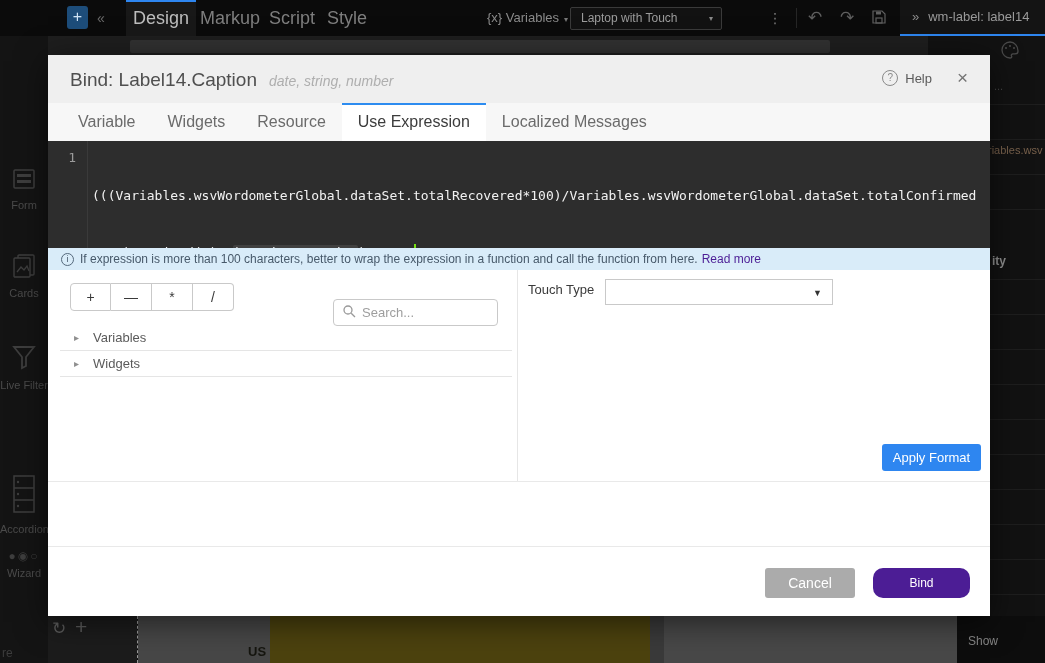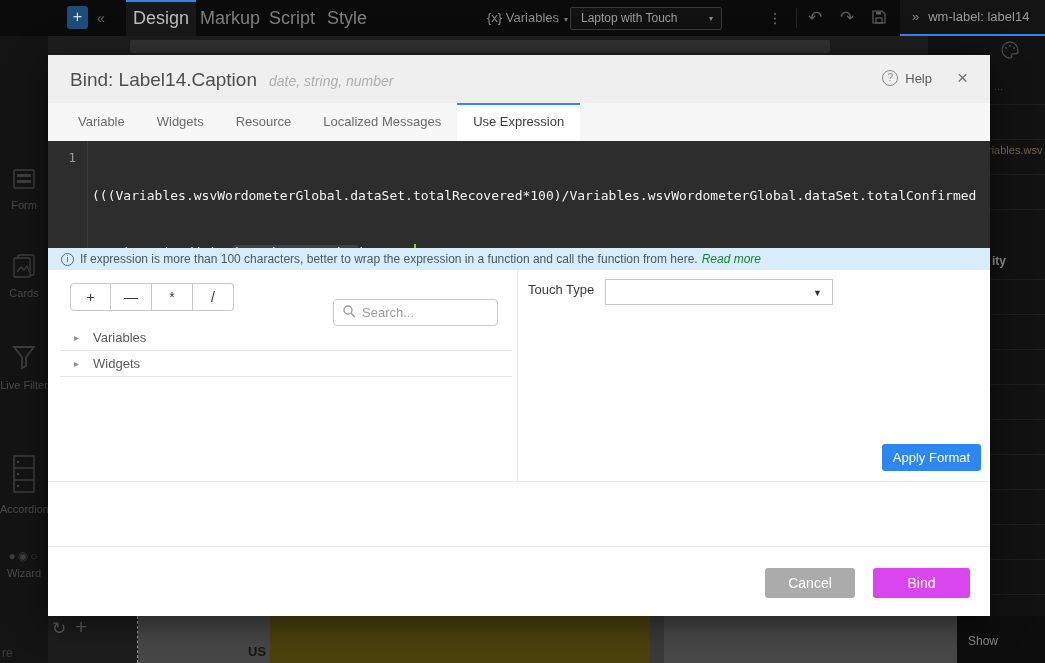--- a/index.html
+++ b/index.html
@@ -59,36 +59,36 @@
               display:flex; align-items:baseline; padding:14px 0 0 22px; }
   .m-title { font-size:19px; color:#4f4f4f; }
   .m-subtitle { font-size:14px; color:#aeaeae; font-style:italic; margin-left:12px; }
   .help-wrap { position:absolute; right:58px; top:15px; display:flex; align-items:center; }
   .help-circle { width:16px; height:16px; border:1px solid #8a8a8a; border-radius:50%; color:#8a8a8a;
                  font-size:10px; line-height:14px; text-align:center; margin-right:7px; }
   .help-label { font-size:13px; color:#5a5a5a; }
   .m-close { position:absolute; right:22px; top:12px; font-size:19px; color:#757575; }
 
   .m-tabs { left:0; top:48px; width:942px; height:38px; background:#f7f7f7; display:flex; padding-left:14px; }
-  .m-tab { padding:0 16px; line-height:38px; font-size:13px; color:#6b6b6b; }
+  .m-tab { padding:0 16px; line-height:38px; font-size:16px; color:#6b6b6b; }
   .m-tab.active { background:#fff; border-top:2px solid #2d8cf0; line-height:34px; color:#3c3c3c; }
 
   .editor { left:0; top:86px; width:942px; height:107px; background:#2d2d2d;
             font-family:"DejaVu Sans Mono", monospace; font-size:13px; line-height:19px; color:#f2f2f2; }
   .gutter { left:0; top:0; width:40px; height:107px; border-right:1px solid #3a3a3a; }
   .lineno { left:0; top:7px; width:28px; text-align:right; color:#9b9b9b; }
   .code { left:44px; top:7px; width:890px; white-space:pre; }
   .hl { background:#404040; border-radius:2px; }
   .cursor { display:inline-block; width:2px; height:15px; background:#76e013; vertical-align:-2px; margin-left:1px; }
 
   .info-bar { left:0; top:193px; width:942px; height:22px; background:#d9ecf9;
               display:flex; align-items:center; padding-left:13px; font-size:12px; color:#47596a; }
   .info-circle { width:13px; height:13px; border:1px solid #55697c; border-radius:50%; font-size:9px;
                  line-height:11px; text-align:center; margin-right:6px; flex:0 0 auto; }
-  .read-more { color:#15803d; margin-left:4px;font-style:italic; }
+  .read-more { color:#4c1d95; margin-left:4px; }
 
   .content-divider-v { left:469px; top:215px; width:1px; height:211px; background:#e6e6e6; }
   .hline { left:0; width:942px; height:1px; background:#e9e9e9; }
 
   .op-group { left:22px; top:228px; display:flex; }
   .op-btn { width:41px; height:28px; border:1px solid #c9c9c9; border-left:none; background:#fff;
             font-size:14px; color:#3a3a3a; text-align:center; line-height:26px; }
   .op-btn:first-child { border-left:1px solid #c9c9c9; border-radius:4px 0 0 4px; }
   .op-btn:last-child { border-radius:0 4px 4px 0; }
 
@@ -103,21 +103,21 @@
   .tree-arrow { color:#8f8f8f; font-size:10px; margin-left:14px; }
   .tree-label { font-size:13px; color:#5a5a5a; margin-left:14px; }
 
   .fmt-label { left:480px; top:227px; font-size:13px; color:#3a3a3a; }
   .fmt-select { left:557px; top:224px; width:228px; height:26px; border:1px solid #c9c9c9; background:#fff; }
   .fmt-select .car { position:absolute; right:10px; top:8px; font-size:9px; color:#333; }
 
   .btn { text-align:center; color:#fff; border-radius:3px; }
   .apply-btn { left:834px; top:389px; width:99px; height:27px; background:#2e86f0; font-size:13px; line-height:27px; }
   .cancel-btn { left:717px; top:513px; width:90px; height:30px; background:#ababab; font-size:14px; line-height:30px; }
-  .bind-btn { left:825px; top:513px; width:97px; height:30px; background:#d946ef; font-size:14px; line-height:30px; }
+  .bind-btn { left:825px; top:513px; width:97px; height:30px; background:#4c1d95; font-size:12px; line-height:30px;border-radius:10px; }
 </style>
 </head>
 <body>
 
 <div id="app">
 
   <div class="abs topbar">
     <div class="abs plus-btn">+</div>
     <div class="abs collapse">«</div>
 
@@ -198,21 +198,21 @@
             <path d="M6 20l4-5 3 3 3-4 2 5" fill="none" stroke="#3e3e3e" stroke-width="1.3"></path>
           </svg></span>
       <span class="sb-label">Cards</span>
     </div>
     <div class="abs sb-item" style="top:306px;">
       <span><svg width="30" height="30" viewBox="0 0 30 30">
             <path d="M5 5h20l-8 10v9l-4 2v-11z" fill="none" stroke="#3e3e3e" stroke-width="1.8"></path>
           </svg></span>
       <span class="sb-label">Live Filter</span>
     </div>
-    <div class="abs sb-item" style="top:416px;">
+    <div class="abs sb-item" style="top:436px;">
       <span><svg width="26" height="44" viewBox="0 0 26 44">
             <rect x="3" y="4" width="20" height="36" fill="none" stroke="#3e3e3e" stroke-width="1.5"></rect>
             <line x1="3" y1="16" x2="23" y2="16" stroke="#3e3e3e" stroke-width="1.5"></line>
             <line x1="3" y1="28" x2="23" y2="28" stroke="#3e3e3e" stroke-width="1.5"></line>
             <circle cx="7" cy="10" r="1.2" fill="#3e3e3e"></circle>
             <circle cx="7" cy="22" r="1.2" fill="#3e3e3e"></circle>
             <circle cx="7" cy="34" r="1.2" fill="#3e3e3e"></circle>
           </svg></span>
       <span class="sb-label">Accordion</span>
     </div>
@@ -246,22 +246,22 @@
         <span class="help-circle">?</span>
         <span class="help-label">Help</span>
       </span>
       <span class="m-close">×</span>
     </div>
 
     <div class="abs m-tabs">
       <div class="m-tab">Variable</div>
       <div class="m-tab">Widgets</div>
       <div class="m-tab">Resource</div>
+      <div class="m-tab active">Use Expression</div>
       <div class="m-tab">Localized Messages</div>
-      <div class="m-tab active">Use Expression</div>
     </div>
 
     <div class="abs editor">
       <div class="abs gutter">
         <div class="abs lineno">1</div>
       </div>
       <div class="abs code">
         <div>(((Variables.wsvWordometerGlobal.dataSet.totalRecovered*100)/Variables.wsvWordometerGlobal.dataSet.totalConfirmed</div>
         <div><span>    ).toFixed(1)  </span><span class="hl">| numberToString</span><span>) + "%"</span><span class="cursor"></span></div>
       </div>

